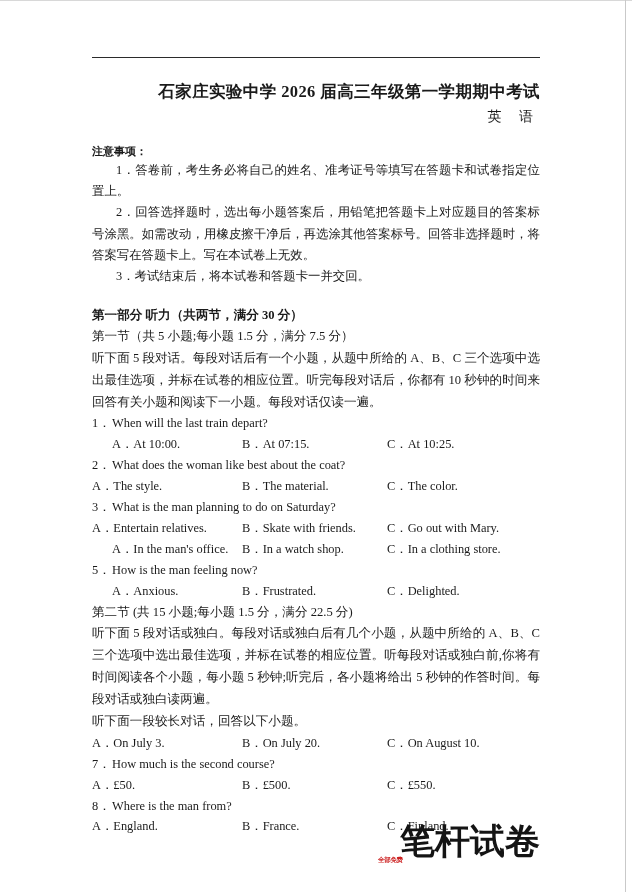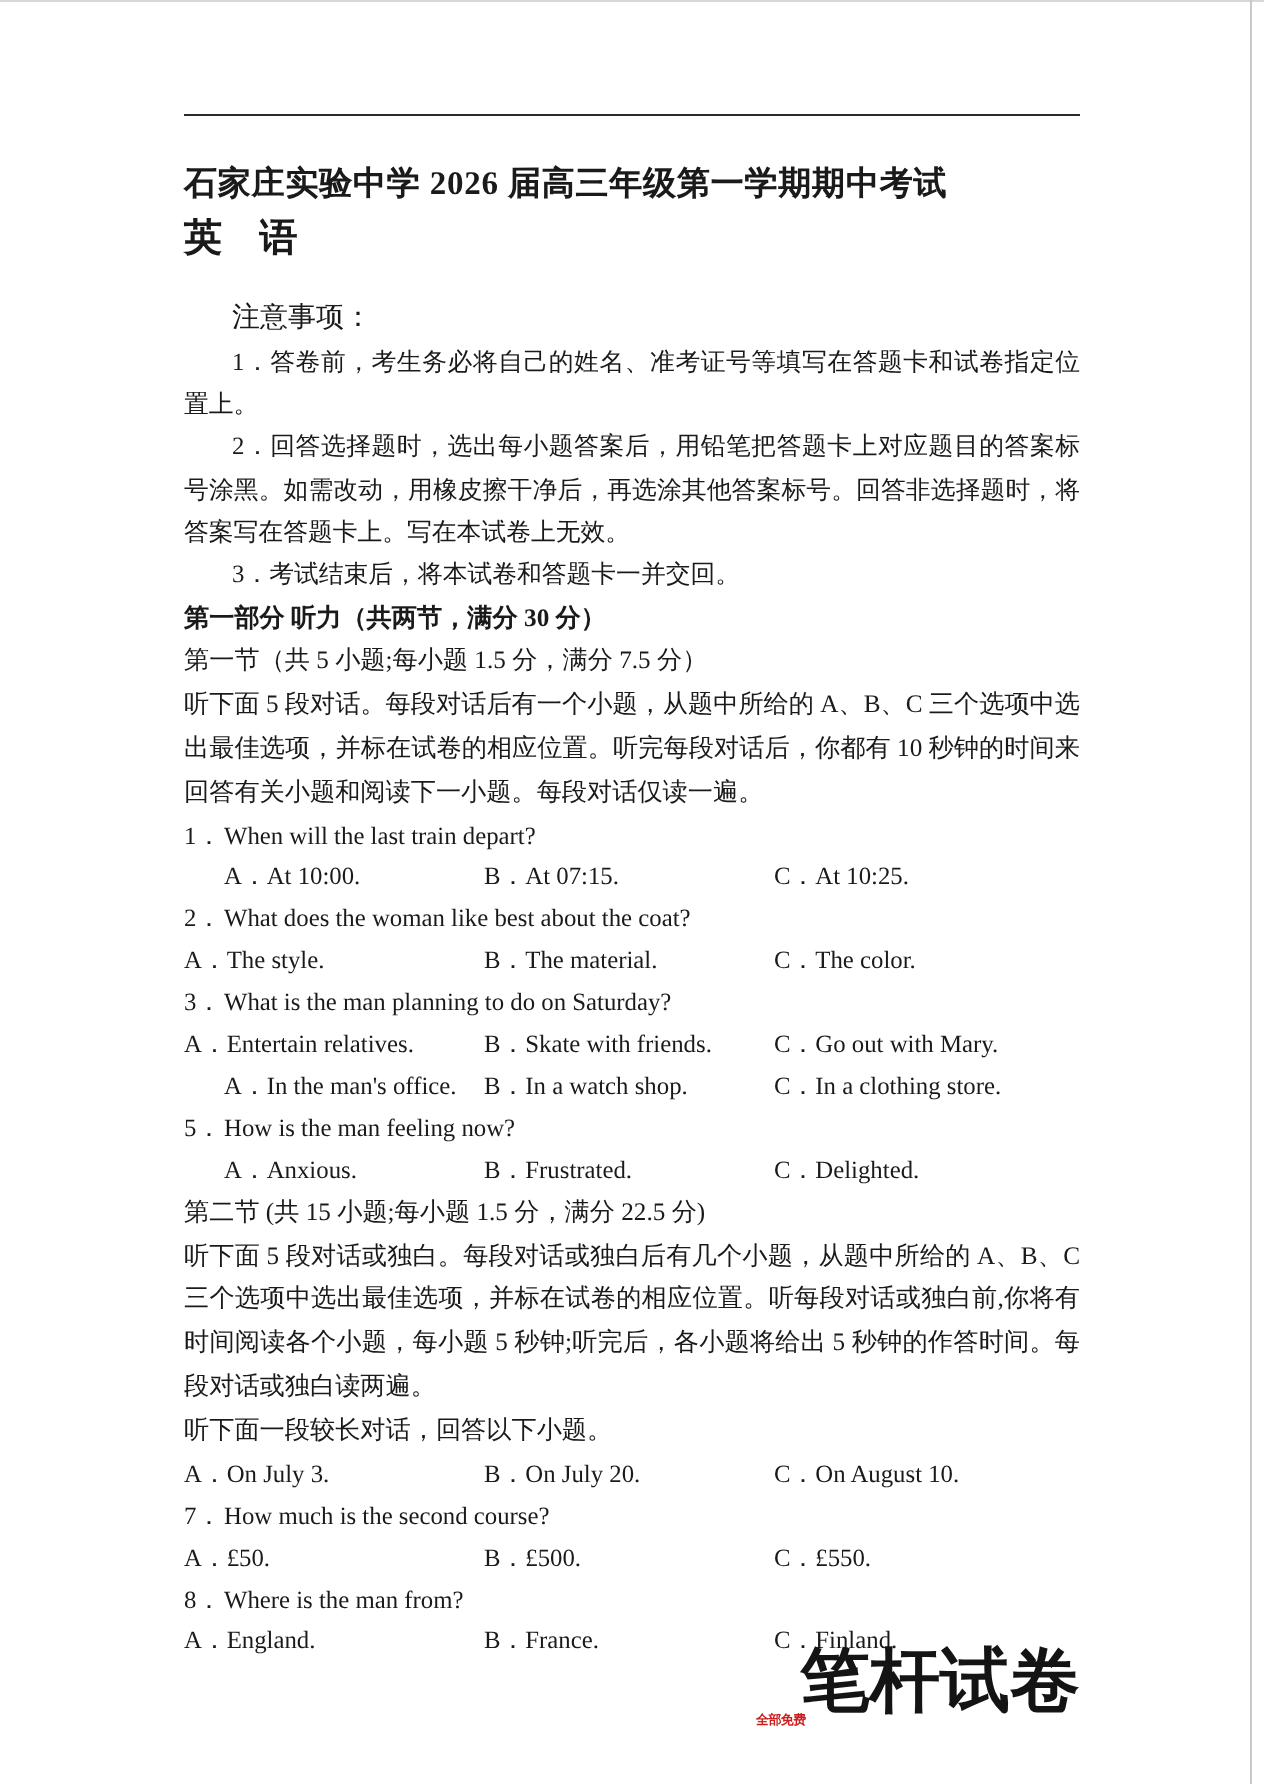--- a/index.html
+++ b/index.html
@@ -42,57 +42,57 @@
   }
 
   .top-rule {
     margin-top: 57px;
     height: 0;
     border-top: 1.6px solid #2b2b2b;
     width: 448px;
   }
 
   .title-main {
-    text-align: left;
+    text-align: right;
     font-weight: bold;
     font-size: 16.5px;
     letter-spacing: 0.4px;
     margin-top: 23px;
     line-height: 1.3;
   }
   .title-sub {
-    text-align: left;
-    font-weight: bold;
-    font-size: 19px;
+    text-align: right;
+    font-weight: normal;
+    font-size: 14px;
     letter-spacing: 7px;
     margin-top: 6px;
     line-height: 1.3;
   }
 
   .notes-wrap {
     margin-top: 16px;
   }
   .notes-head {
-    font-weight: normal;
-    font-size: 14px;
-    margin-left: 24px;
+    font-weight: bold;
+    font-size: 11px;
     line-height: 1.55;
   }
   .note-line {
     font-size: 12.4px;
     line-height: 1.72;
     text-align: justify;
   }
   .note-line.indent {
     text-indent: 24px;
   }
 
   .sec-head {
     font-weight: bold;
     font-size: 12.6px;
+    margin-top: 17px;
     line-height: 1.7;
   }
   .sub-head {
     font-size: 12.6px;
     line-height: 1.72;
   }
   .para {
     font-size: 12.6px;
     line-height: 1.74;
     text-align: justify;

